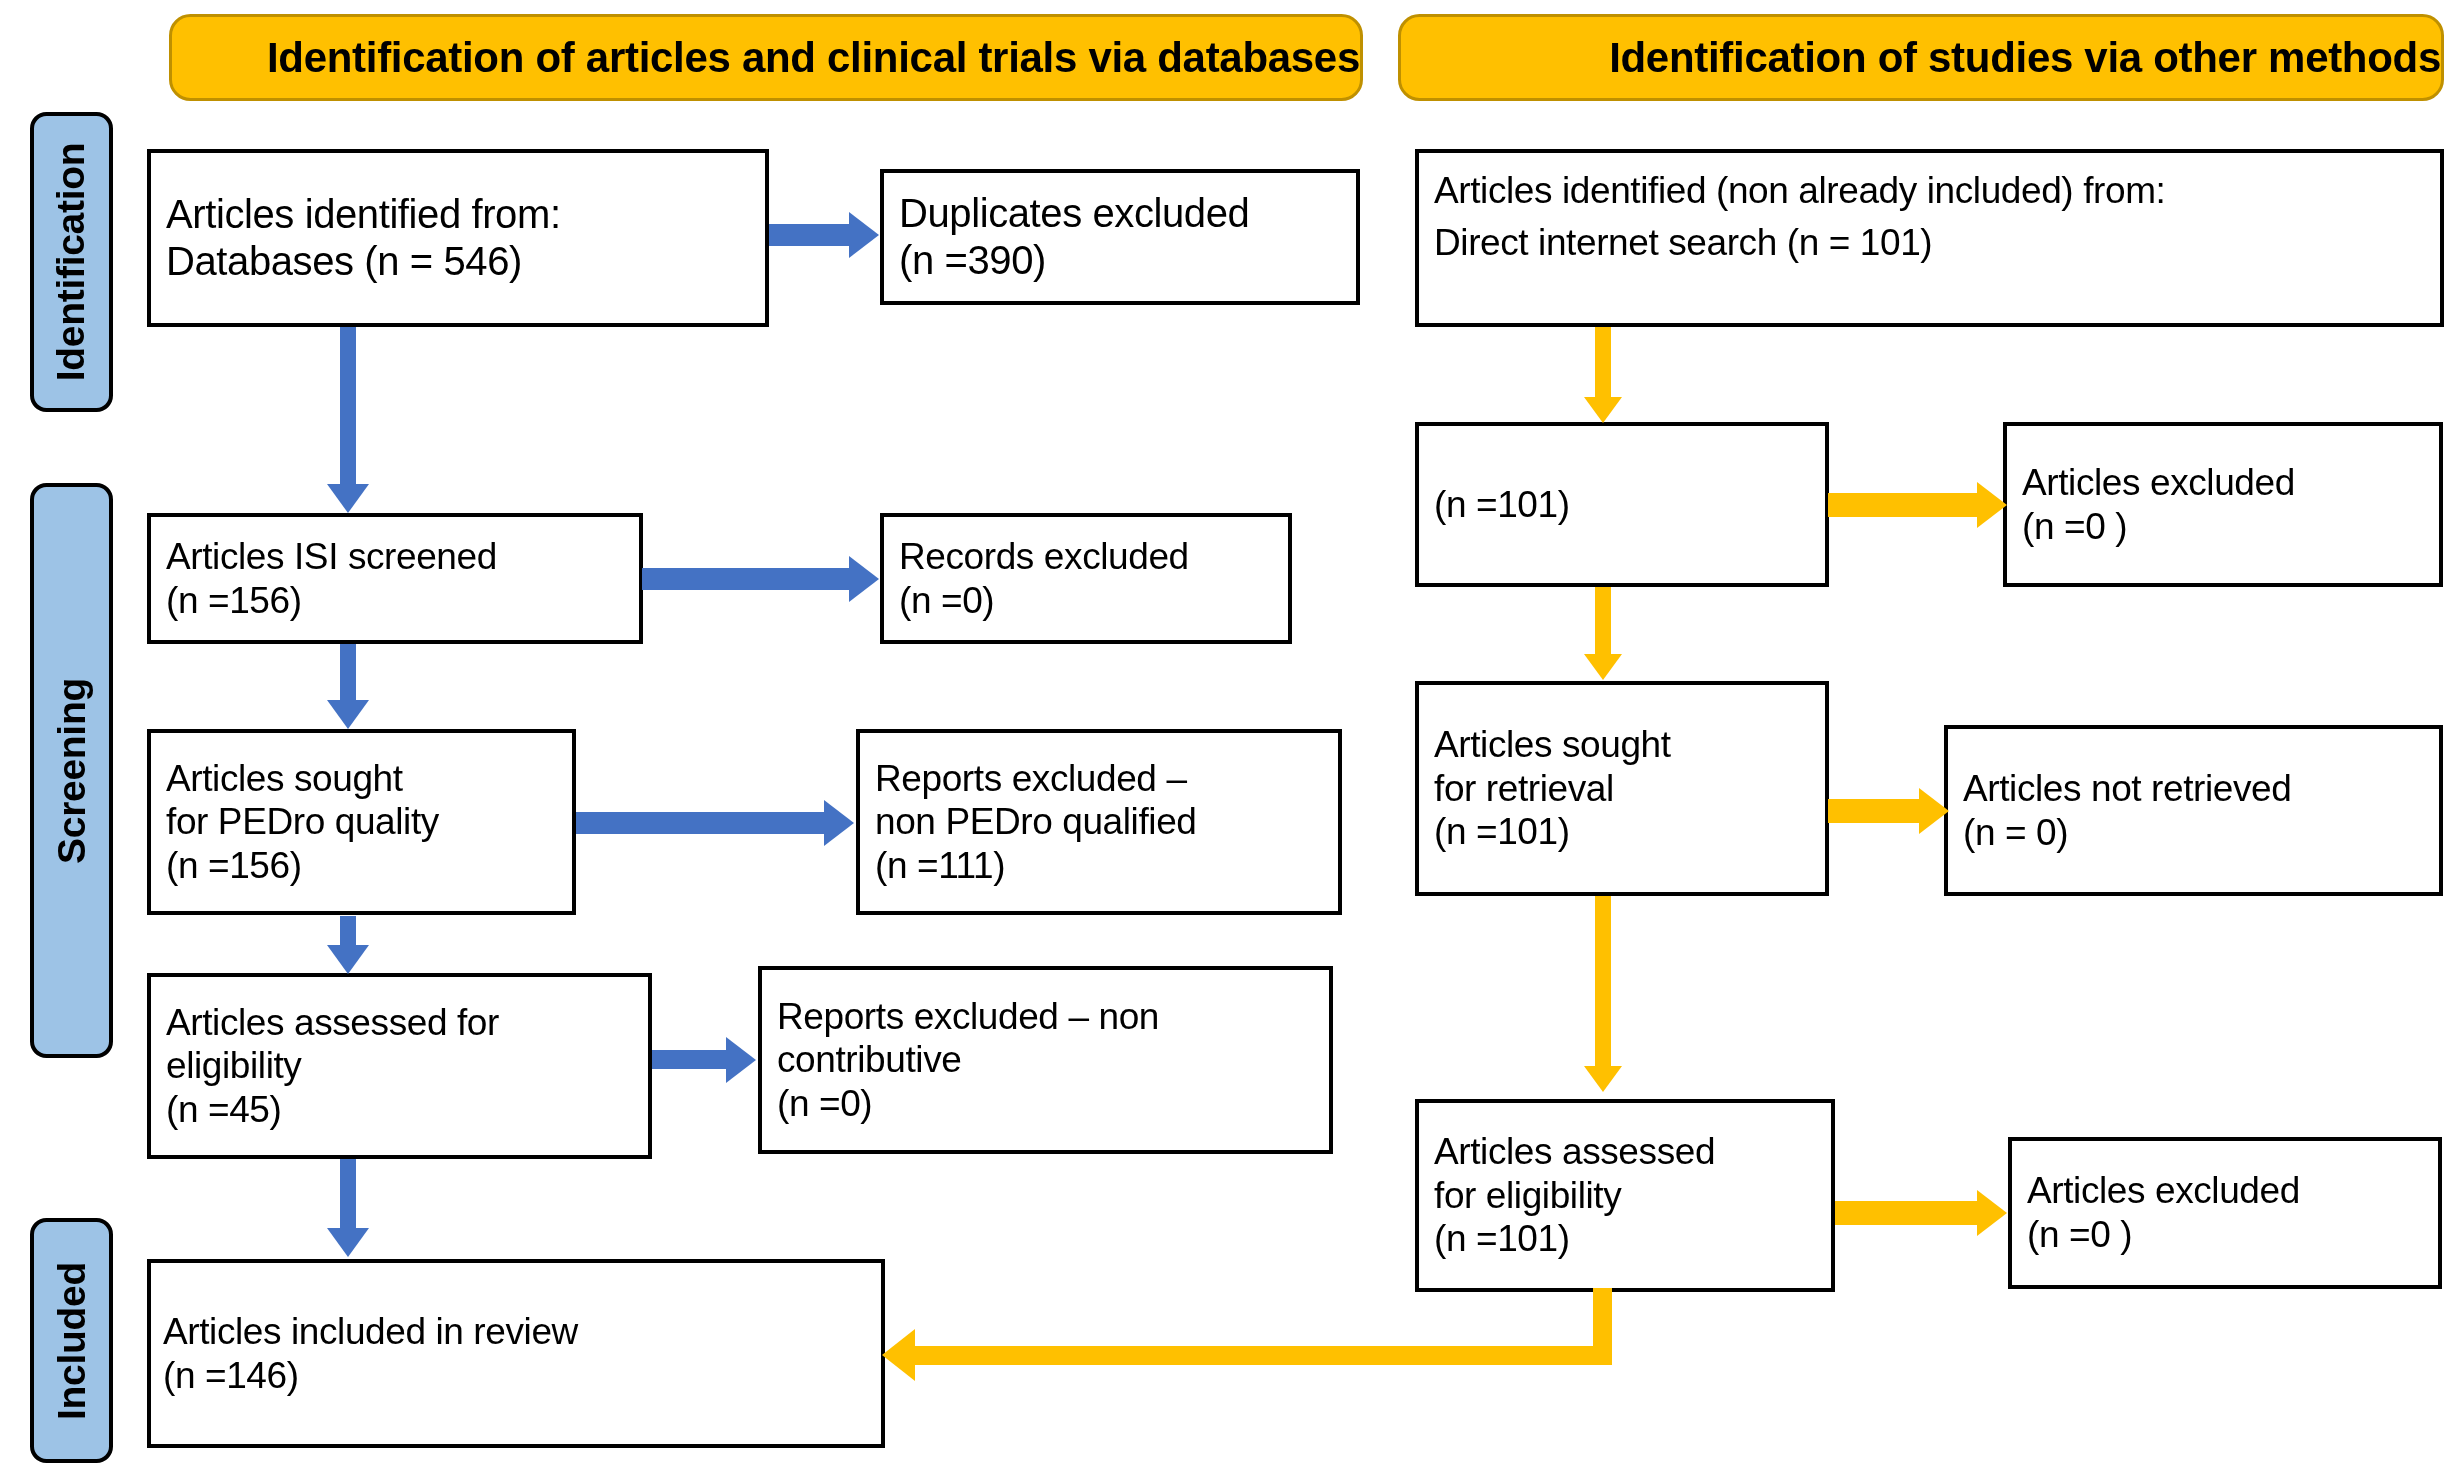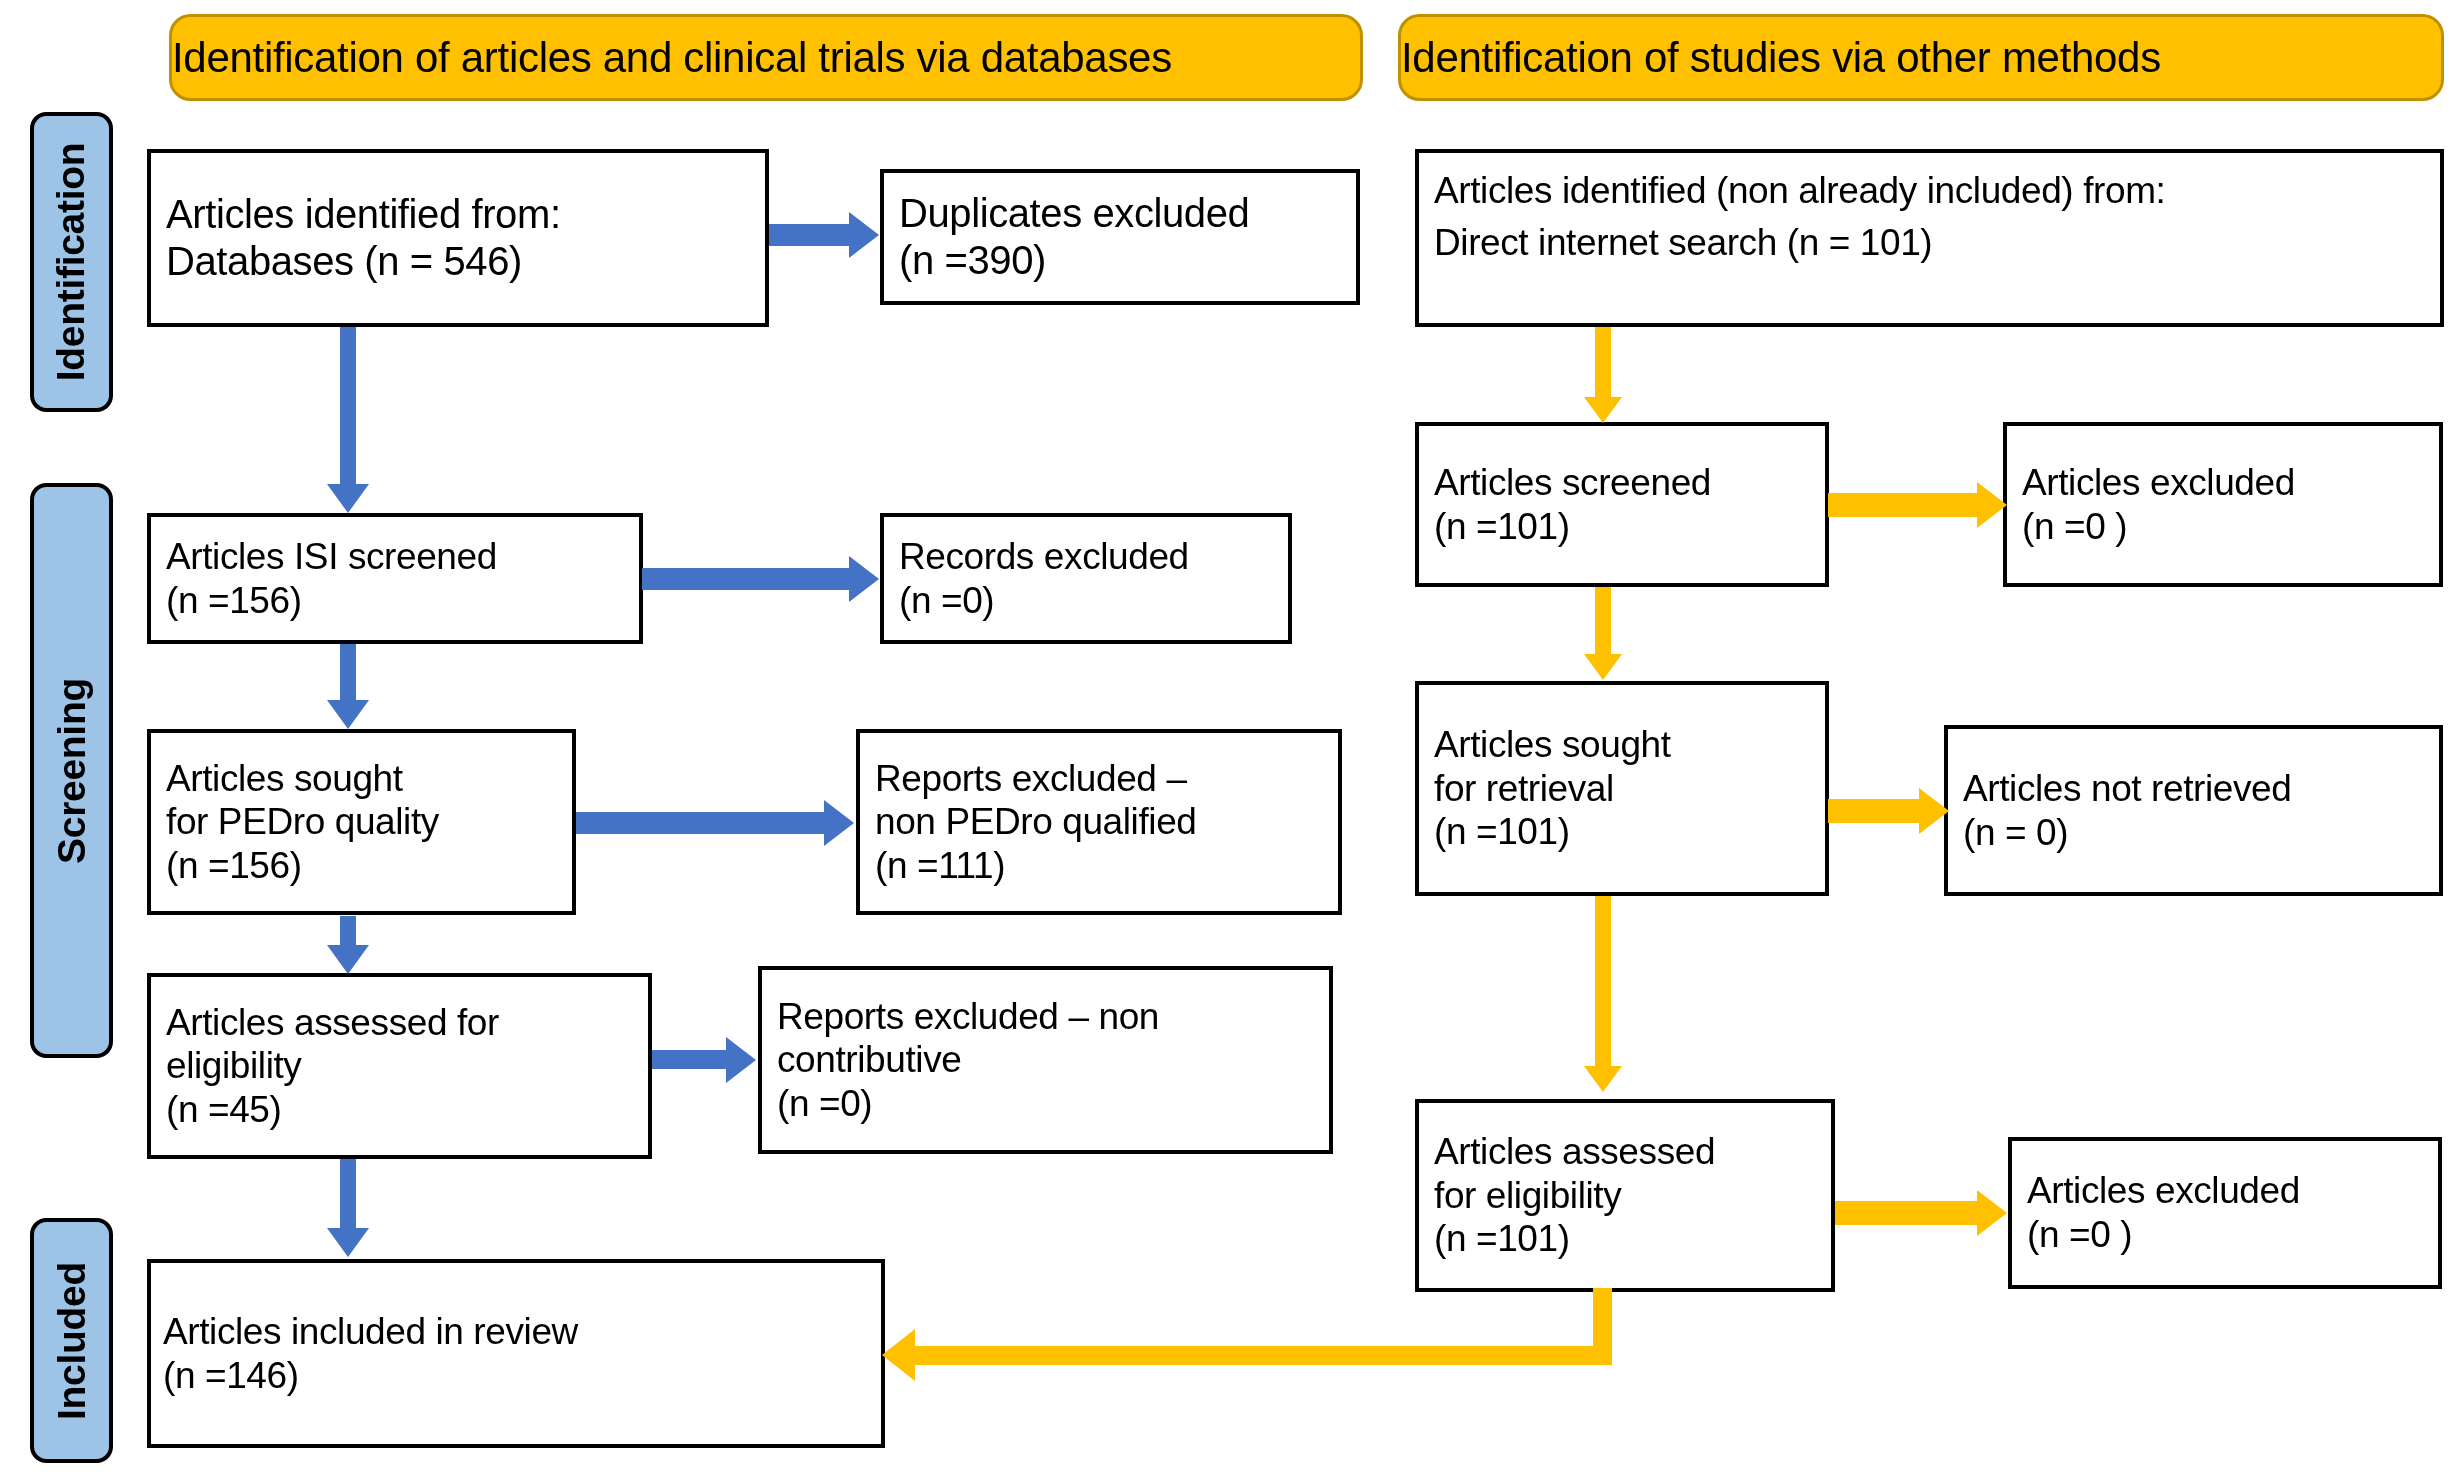--- a/index.html
+++ b/index.html
@@ -17,23 +17,23 @@
 
   
   .banner{
     position:absolute;
     background:#FFC000;
     border:3.8px solid #BF9000;
     border-radius:21.5px;
     box-sizing:border-box;
     display:flex;
     align-items:center;
-    justify-content:flex-start;
+    justify-content:flex-end;
     color:#000000;
-    font-weight:normal;
+    font-weight:bold;
     letter-spacing:-0.3px;
   }
 
   
   .rail{
     position:absolute;
     background:#9DC3E6;
     border:4.4px solid #000000;
     border-radius:16.4px;
     box-sizing:border-box;
@@ -180,21 +180,20 @@
     <span class="line">Articles included in review</span>
     <span class="line">(n =146)</span>
   </div>
 
   <div class="box med topalign" style="left:1415px;top:149px;width:1029px;height:178px;gap:8px;">
     <span class="line">Articles identified (non already included) from:</span>
     <span class="line">Direct internet search (n = 101)</span>
   </div>
 
   <div class="box med" style="left:1415px;top:422px;width:414px;height:165px;">
-    <span class="line">Articles screened</span>
     <span class="line">(n =101)</span>
   </div>
 
   <div class="box med" style="left:2003px;top:422px;width:440px;height:165px;">
     <span class="line">Articles excluded</span>
     <span class="line">(n =0 )</span>
   </div>
 
   <div class="box med" style="left:1415px;top:681px;width:414px;height:215px;">
     <span class="line">Articles sought</span>

